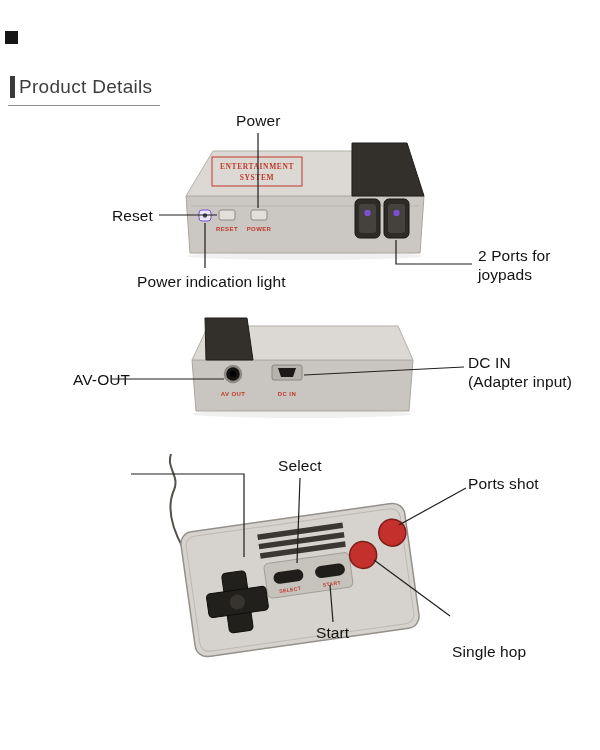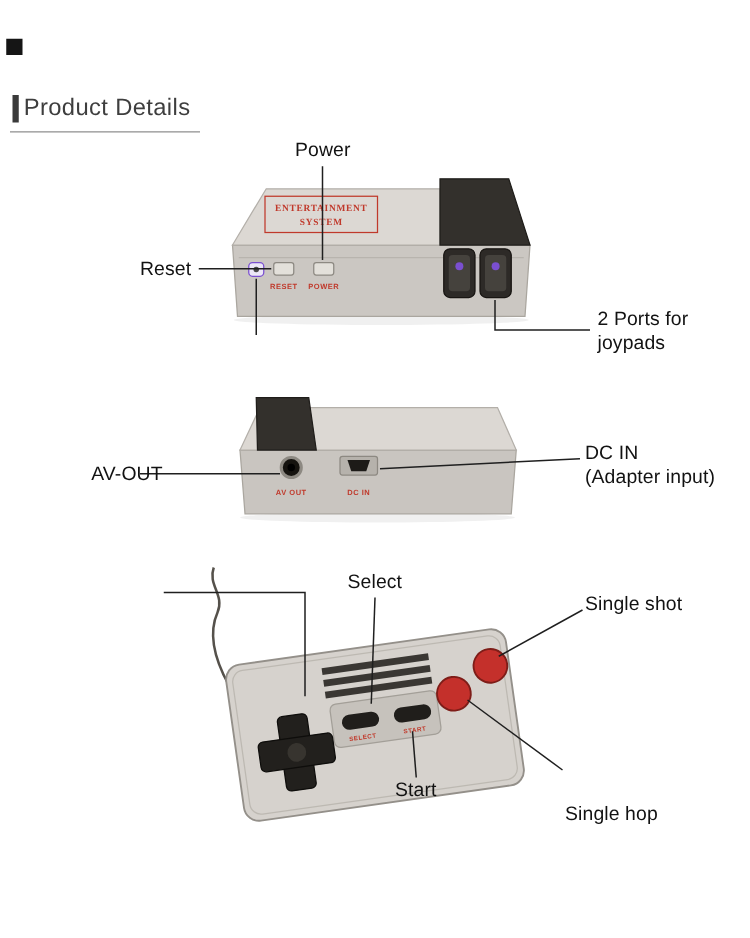--- a/index.html
+++ b/index.html
@@ -117,25 +117,26 @@
       <line x1="450" y1="616" x2="374" y2="560"></line>
     </g>
   </svg>
 
   <div class="corner-mark"></div>
   <div class="page-title">Product Details</div>
   <div class="title-underline"></div>
 
   <div class="label" style="left:236px; top:111px;">Power</div>
   <div class="label" style="left:112px; top:206px;">Reset</div>
+  <div class="label" style="left:137px; top:272px;">Power indication light</div>
   <div class="label" style="left:478px; top:246px;">2 Ports for
 joypads</div>
 
   <div class="label" style="left:45px; top:370px;margin-left:28px;">AV-OUT</div>
   <div class="label" style="left:468px; top:353px;">DC IN
 (Adapter input)</div>
 
   <div class="label" style="left:278px; top:456px;">Select</div>
-  <div class="label" style="left:468px; top:474px;">Single shot</div>
+  <div class="label" style="left:468px; top:474px;">Ports shot</div>
   <div class="label" style="left:316px; top:623px;">Start</div>
   <div class="label" style="left:452px; top:642px;">Single hop</div>
 
 </div>
 
 </body></html>

